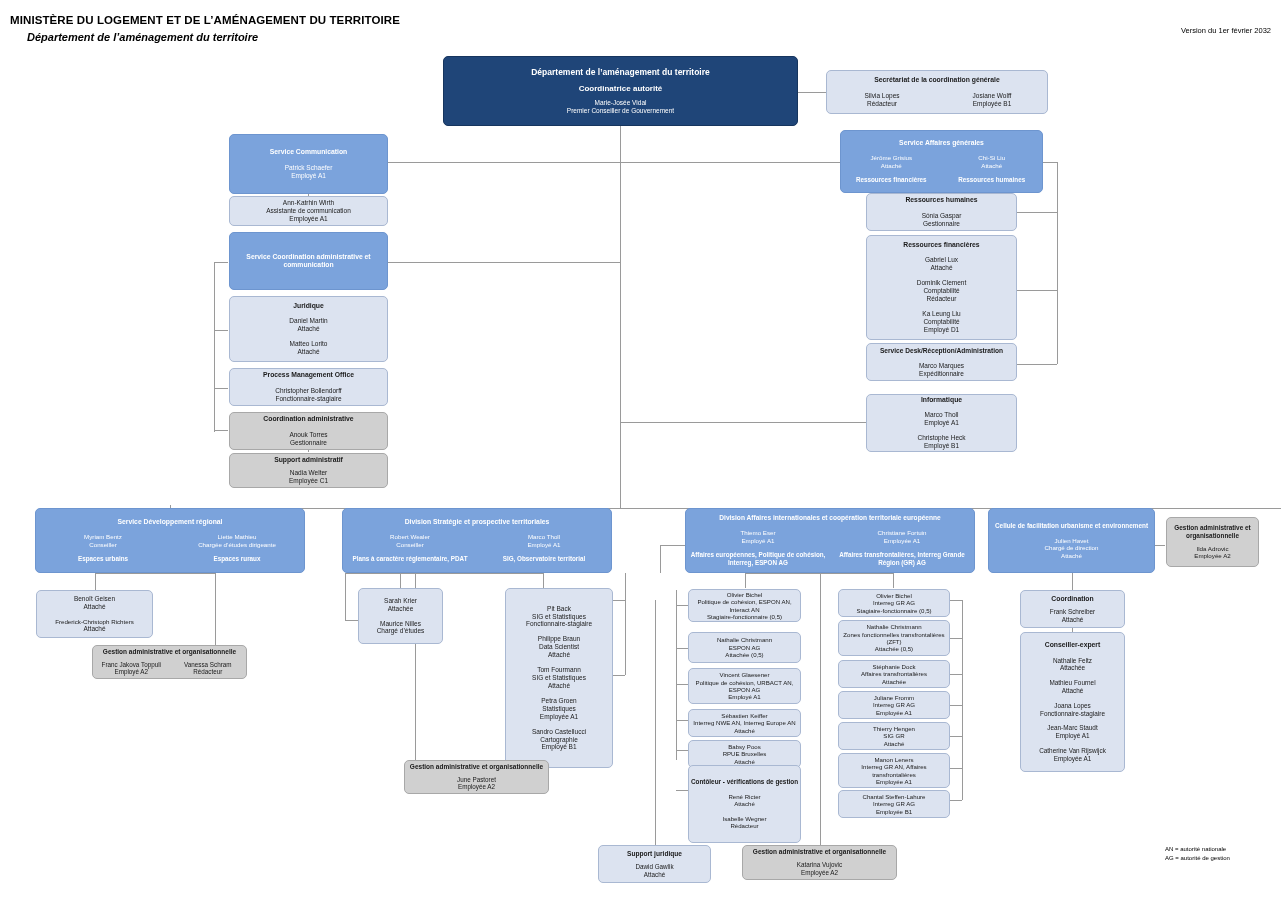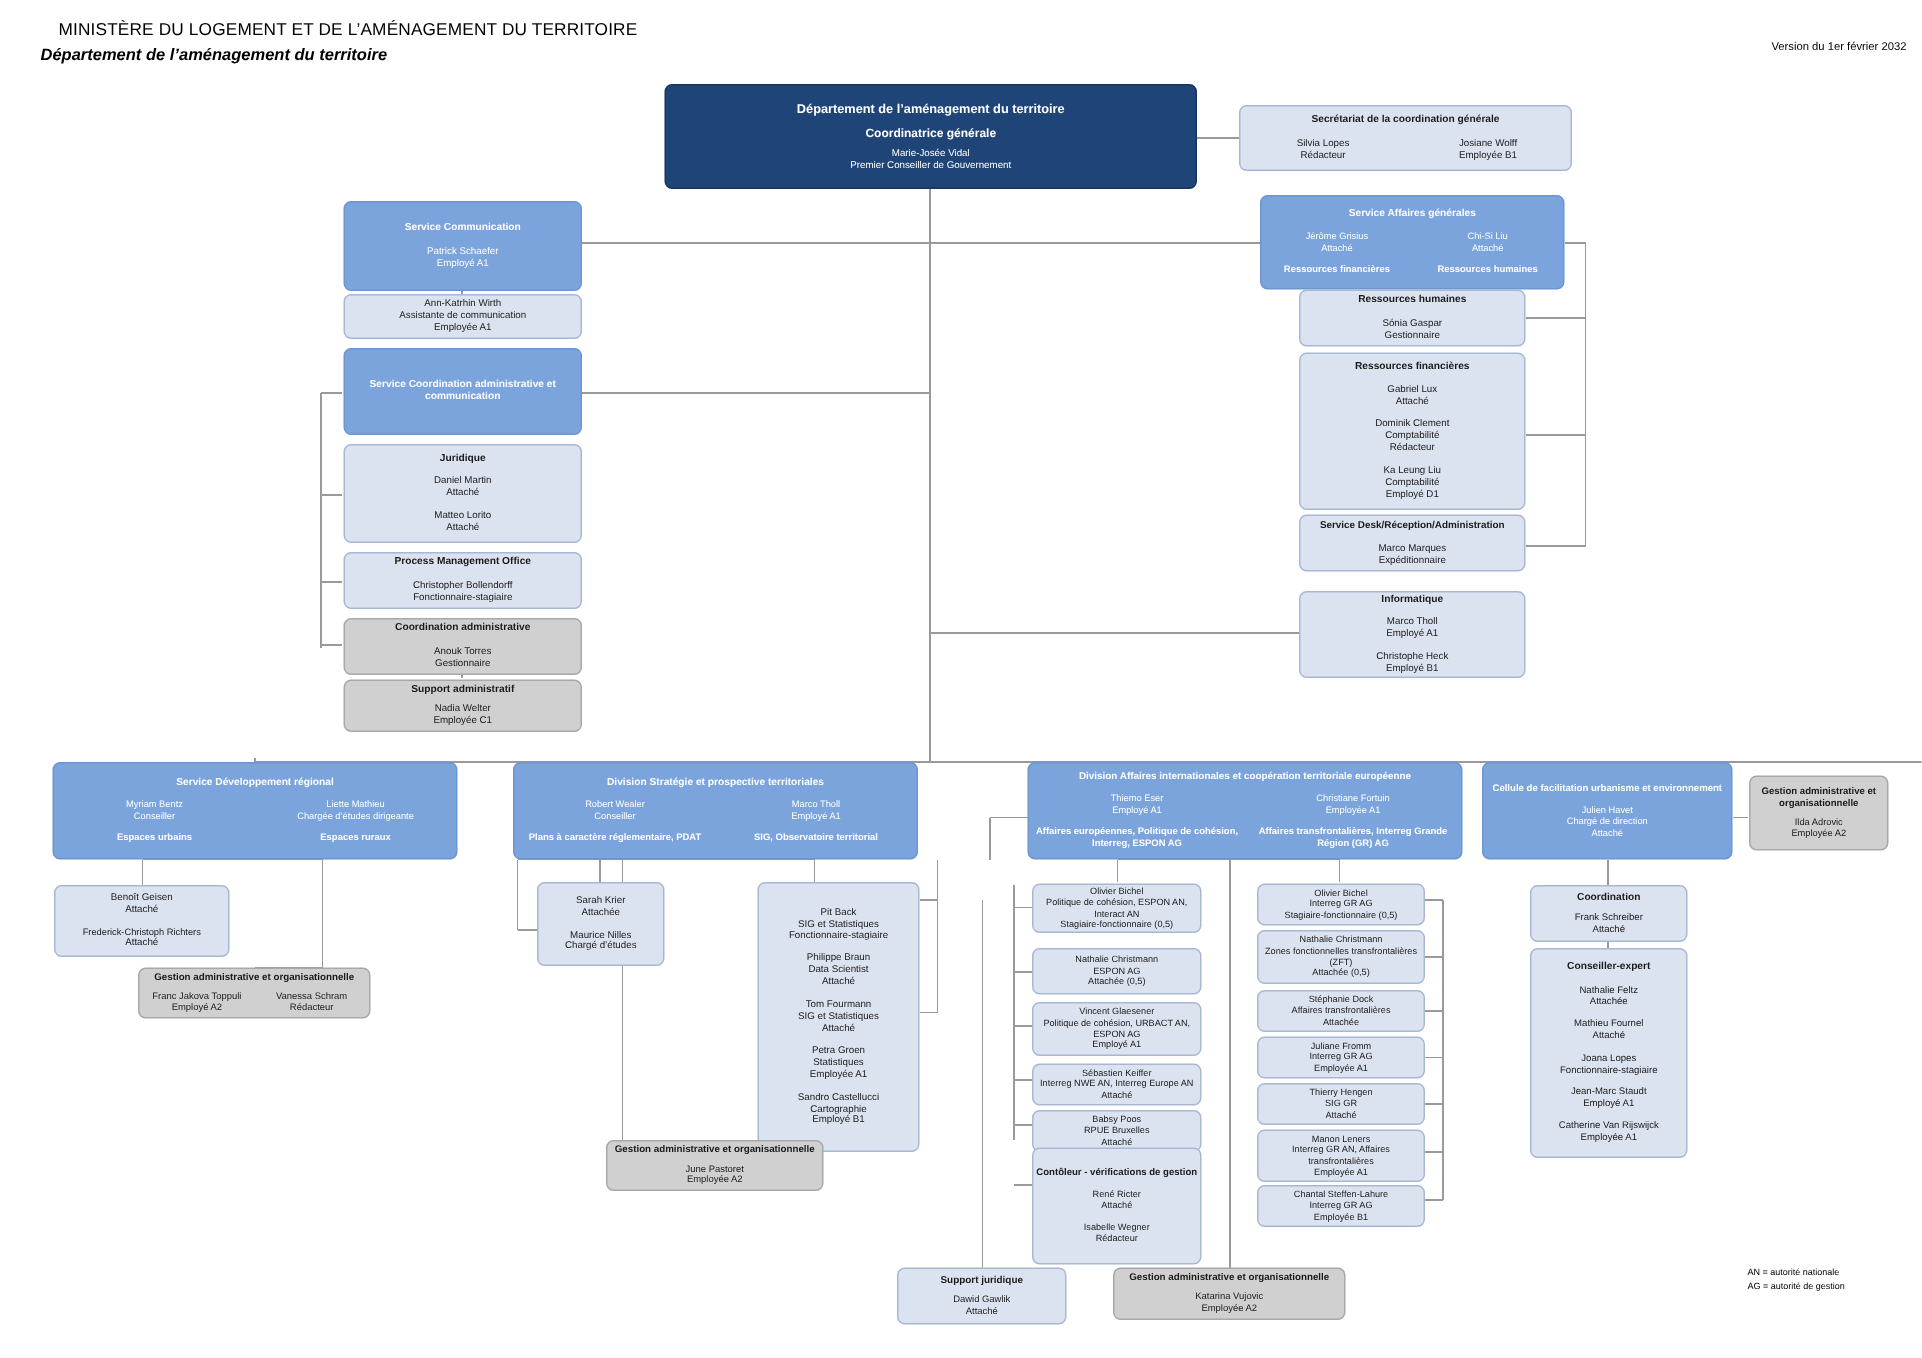--- a/index.html
+++ b/index.html
@@ -5,21 +5,21 @@
   html,body{margin:0;padding:0;}
   body{
     width:1281px;height:905px;background:#ffffff;
     font-family:"Liberation Sans", sans-serif;
     color:#000;position:relative;overflow:hidden;
   }
   #canvas{position:absolute;inset:0;}
   svg.links{position:absolute;left:0;top:0;width:1281px;height:905px;pointer-events:none;}
 
   
-  .hdr-title{position:absolute;left:39px;top:14px;font-size:11.5px;font-weight:normal;letter-spacing:.1px;}
+  .hdr-title{position:absolute;left:10px;top:14px;font-size:11.5px;font-weight:bold;letter-spacing:.1px;}
   .hdr-sub{position:absolute;left:27px;top:31px;font-size:11px;font-style:italic;font-weight:bold;}
   .hdr-version{position:absolute;right:10px;top:26px;font-size:7.5px;text-align:right;}
 
   
   .node{position:absolute;box-sizing:border-box;border-radius:5px;
         display:flex;flex-direction:column;align-items:center;justify-content:center;
         text-align:center;line-height:1.22;}
   .node .ttl{font-weight:bold;}
   .node .sub{font-weight:normal;}
 
@@ -231,21 +231,21 @@
     </g>
   </svg>
 
   <div class="hdr-title">MINISTÈRE DU LOGEMENT ET DE L’AMÉNAGEMENT DU TERRITOIRE</div>
   <div class="hdr-sub">Département de l’aménagement du territoire</div>
   <div class="hdr-version">Version du 1er février 2032</div>
 
   <div class="node navy" style="left:443px;top:56px;width:355px;height:70px;font-size:8px;">
     <div class="ttl" style="font-size:8.5px;">Département de l’aménagement du territoire</div>
     <div class="gap"></div>
-    <div class="ttl" style="font-size:8px;">Coordinatrice générale</div>
+    <div class="ttl" style="font-size:8px;">Coordinatrice autorité</div>
     <div class="gap-s"></div>
     <div class="sub" style="font-size:6.5px;">Marie-Josée Vidal</div>
     <div class="sub" style="font-size:6.5px;">Premier Conseiller de Gouvernement</div>
   </div>
 
   <div class="node pale" style="left:826px;top:70px;width:222px;height:44px;font-size:6.5px;">
     <div class="ttl" style="font-size:6.8px;">Secrétariat de la coordination générale</div>
     <div class="gap"></div>
     <div class="cols">
       <div>

